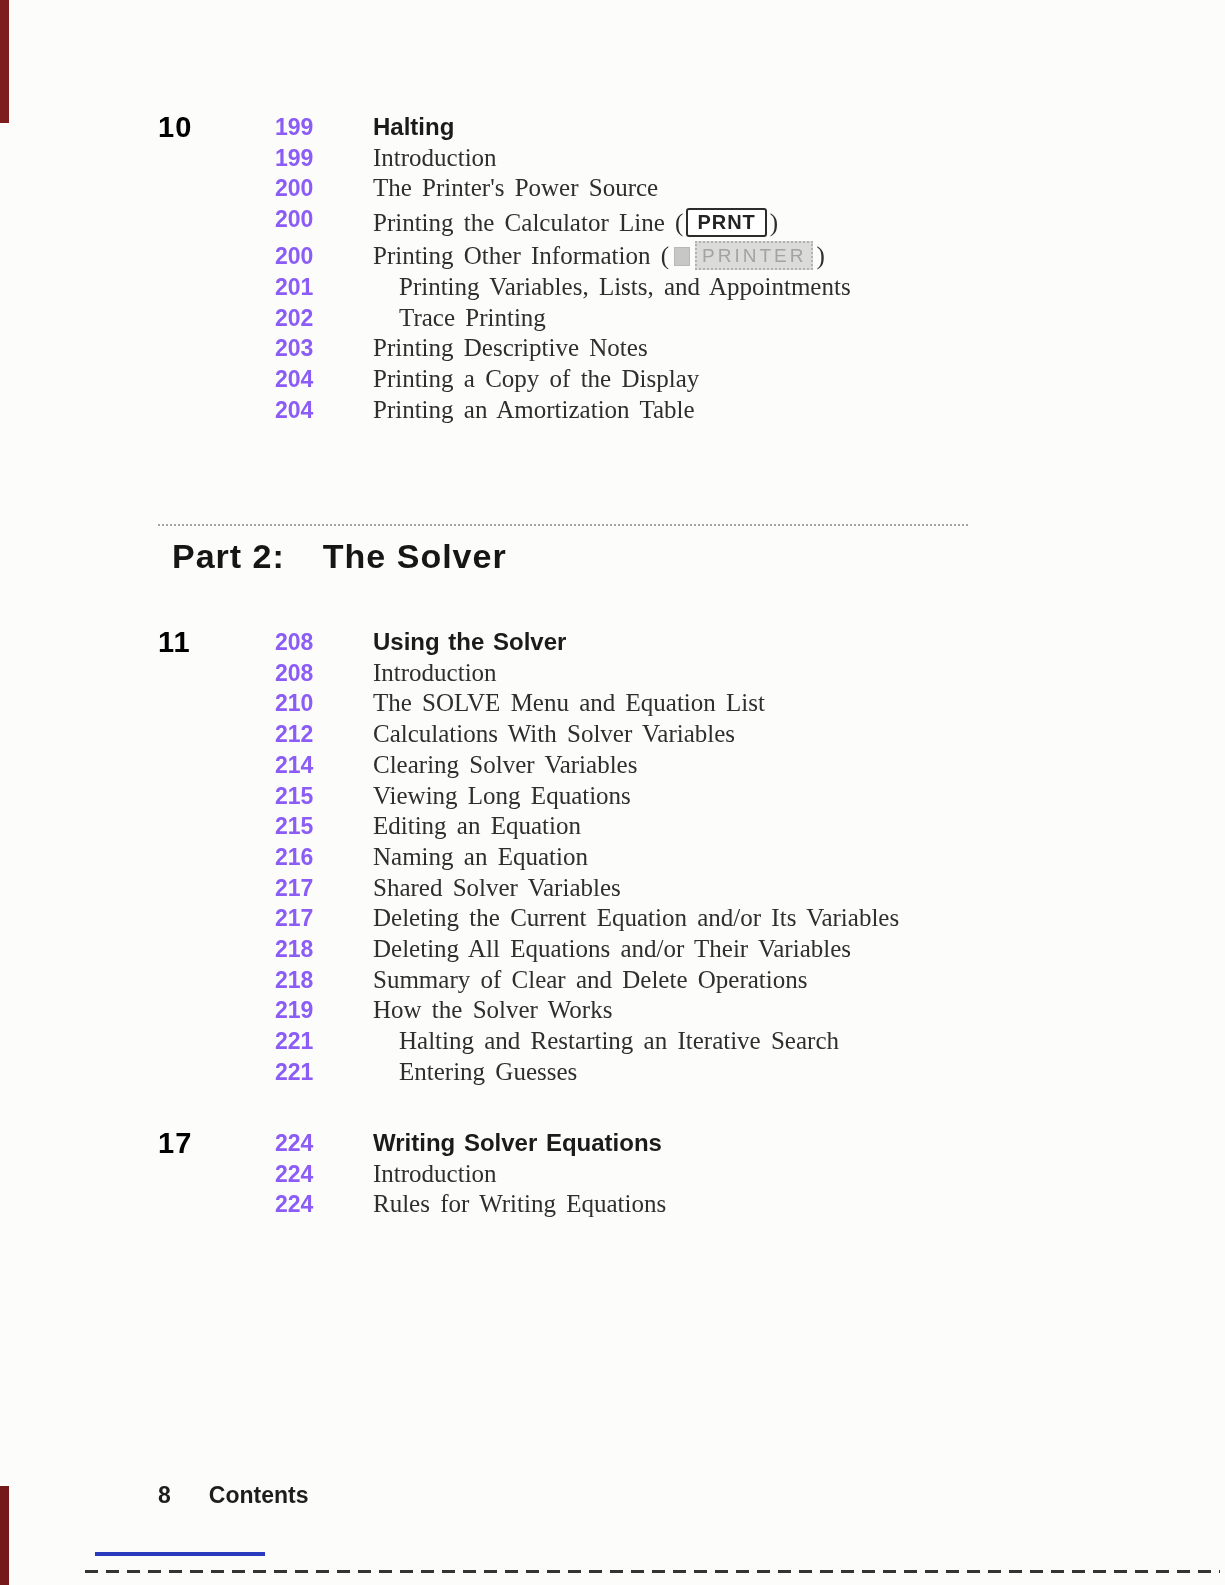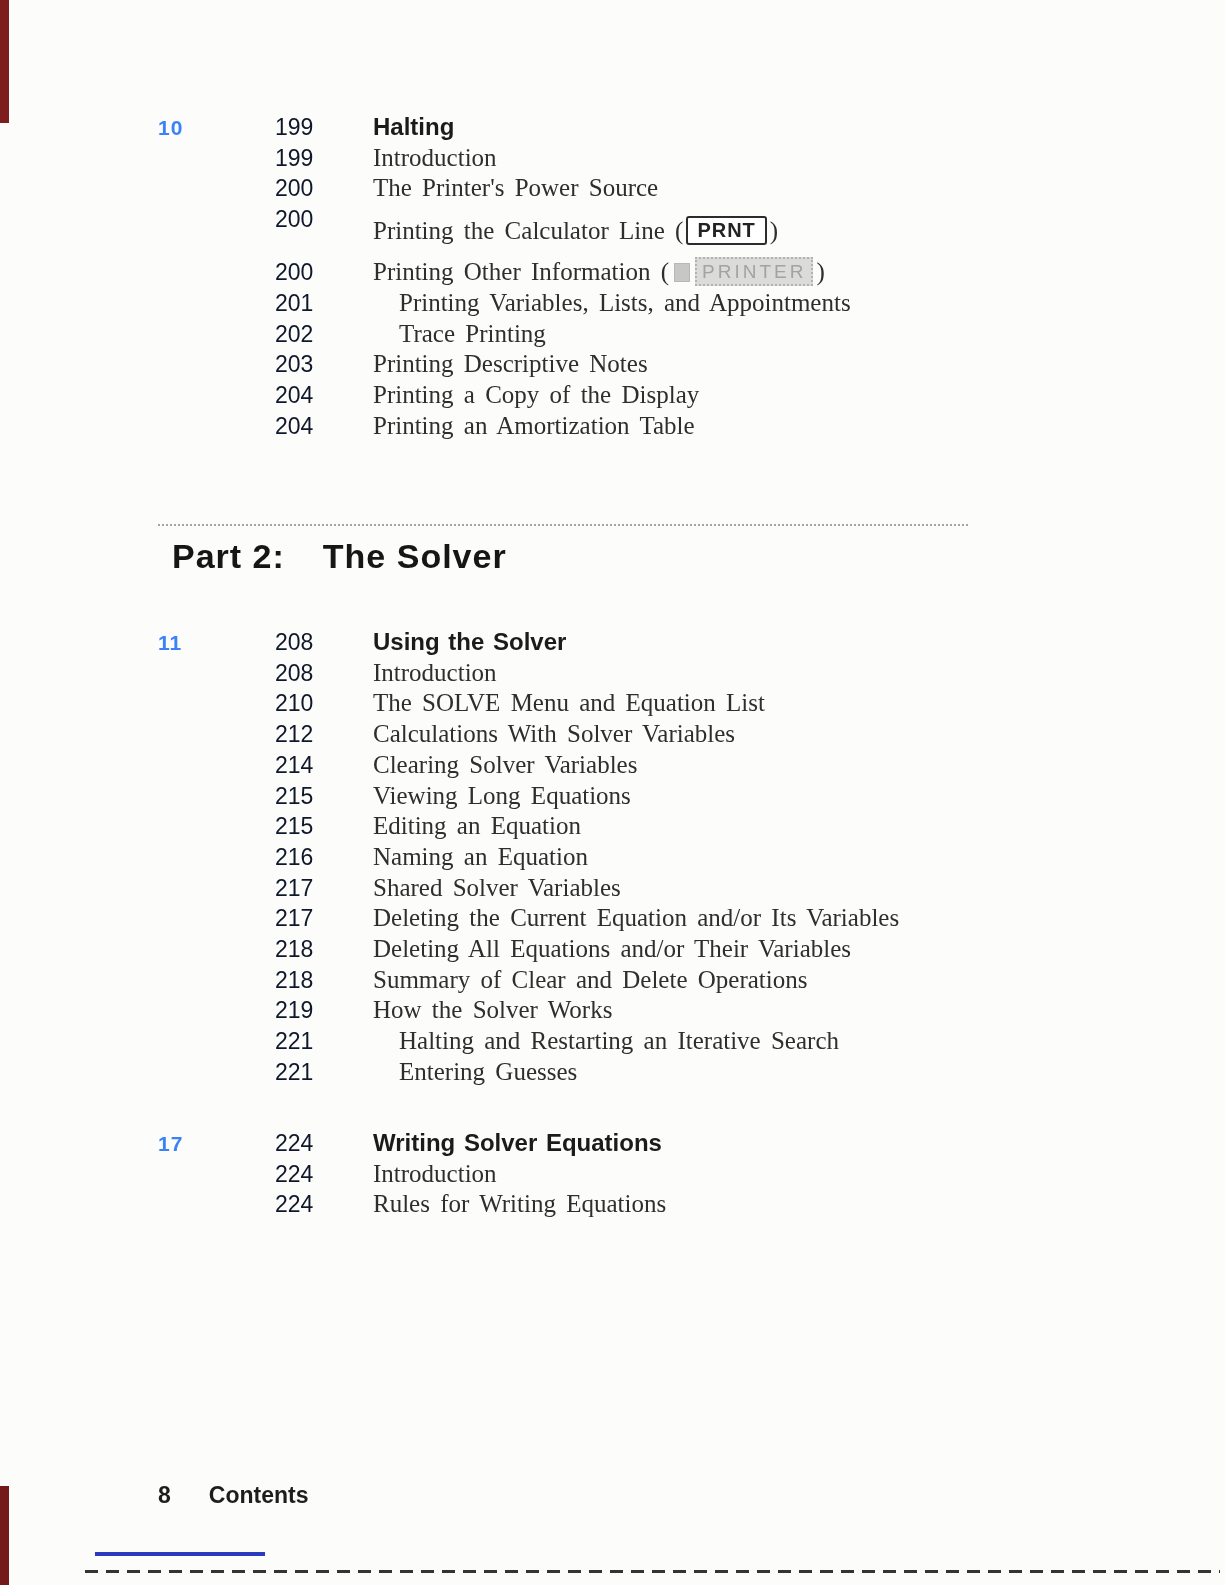--- a/index.html
+++ b/index.html
@@ -24,32 +24,32 @@
     position: absolute; left: 85px; top: 1570px; width: 1135px; height: 3px;
     background: repeating-linear-gradient(90deg, #343434 0 13px, transparent 13px 21px);
   }
 
   
   .chapter { position: absolute; left: 158px; display: flex; align-items: flex-start; }
   .chapter-number {
     width: 117px;
     font-family: "Liberation Sans", sans-serif;
     font-weight: bold;
-    font-size: 21px;
+    font-size: 29px;
     line-height: 31px;
-    color: #3b82f6;
+    color: #000000;
     letter-spacing: 1px;
   }
   .entry { display: flex; line-height: 30.7px; font-size: 25px; }
   .entry-page {
     flex: 0 0 98px;
     font-family: "Liberation Sans", sans-serif;
-    font-weight: normal;
+    font-weight: bold;
     font-size: 23px;
-    color: #0f172a;
+    color: #8b5cf6;
   }
   .entry-title { color: #2e2e2e; word-spacing: 4px; white-space: nowrap; }
   .entry.bold .entry-title {
     font-family: "Liberation Sans", sans-serif;
     font-weight: bold;
     font-size: 24px;
     color: #1b1b1b;
     word-spacing: 2px;
   }
   .entry.indent .entry-title { padding-left: 26px; }
@@ -59,21 +59,21 @@
     display: inline-block;
     font-family: "Liberation Sans", sans-serif;
     font-weight: bold;
     font-size: 20px;
     line-height: 25px;
     color: #232323;
     background: #ffffff;
     border: 2px solid #2c2c2c;
     border-radius: 3px;
     padding: 0 9px;
-    margin: 12px 3px;
+    margin: 4px 3px;
     vertical-align: 2px;
     letter-spacing: 1px;
   }
   .menukey {
     display: inline-block;
     font-family: "Liberation Sans", sans-serif;
     font-size: 19px;
     line-height: 25px;
     color: #a3a3a3;
     background: #dbdbd9;

